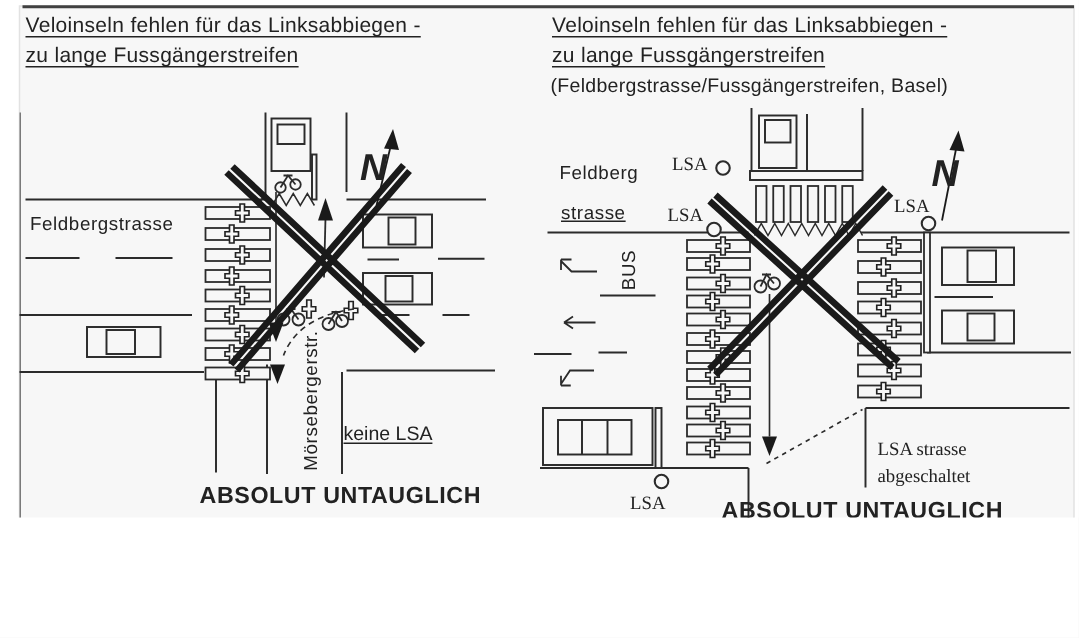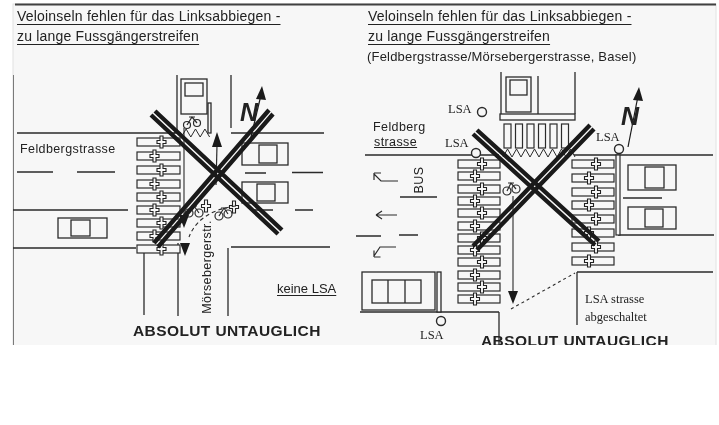--- a/index.html
+++ b/index.html
@@ -5,21 +5,21 @@
   :root{ --bg:#f7f7f7; --ink:#222222; --cross:#1a1a1a; }
   html,body{margin:0;padding:0;background:#ffffff;}
   #stage{position:relative;width:719px;height:345px;overflow:hidden;
          font-family:"Liberation Sans", sans-serif;color:var(--ink);}
   #diagram{position:absolute;left:0;top:0;}
   .txt{position:absolute;white-space:nowrap;color:var(--ink);}
   .title{font-size:14px;letter-spacing:.2px;text-decoration:underline;text-underline-offset:3px;}
   .subtitle{font-size:13px;letter-spacing:.2px;}
   .street{font-size:12.5px;letter-spacing:.4px;}
   .small{font-size:12.5px;font-family:Liberation Serif, serif;}
-  .note-underline{font-size:13px;text-decoration:underline;text-underline-offset:2px;margin-left:48px;}
+  .note-underline{font-size:13px;text-decoration:underline;text-underline-offset:2px;}
   .verdict{font-size:15.5px;font-weight:bold;letter-spacing:.4px;}
   .vertical{transform:translate(-50%,-50%) rotate(-90deg);transform-origin:center center;}
   .compass-n{font-size:25px;font-weight:bold;font-style:italic;}
   .skulls{position:absolute;left:258px;top:352px;font-size:37px;line-height:1;color:#1c1c1c;
           display:flex;gap:6px;}
 </style>
 </head>
 <body>
 
 <div id="stage">
@@ -237,23 +237,23 @@
   <div class="txt title" style="left:17px;top:28px;">zu lange Fussgängerstreifen</div>
 
   <div class="txt street" style="left:20px;top:142px;">Feldbergstrasse</div>
   <div class="txt street vertical" style="left:207px;top:267px;">Mörsebergerstr.</div>
   <div class="txt note-underline" style="left:229px;top:281px;">keine LSA</div>
   <div class="txt verdict" style="left:133px;top:322px;">ABSOLUT UNTAUGLICH</div>
   <div class="txt compass-n" style="left:240px;top:98px;">N</div>
 
   <div class="txt title" style="left:368px;top:8px;">Veloinseln fehlen für das Linksabbiegen -</div>
   <div class="txt title" style="left:368px;top:28px;">zu lange Fussgängerstreifen</div>
-  <div class="txt subtitle" style="left:367px;top:49px;">(Feldbergstrasse/Mörsebergerstrasse, Basel)</div>
-
-  <div class="txt street" style="left:373px;top:120px;">Feldberg</div>
+  <div class="txt subtitle" style="left:367px;top:49px;">(Feldbergstrasse/Fussgängerstreifen, Basel)</div>
+
+  <div class="txt street" style="left:373px;top:108px;">Feldberg</div>
   <div class="txt street" style="left:374px;top:135px;text-decoration:underline;">strasse</div>
   <div class="txt street vertical" style="left:419px;top:180px;">BUS</div>
 
   <div class="txt small" style="left:448px;top:102px;">LSA</div>
   <div class="txt small" style="left:445px;top:136px;">LSA</div>
   <div class="txt small" style="left:596px;top:130px;">LSA</div>
   <div class="txt small" style="left:420px;top:328px;">LSA</div>
 
   <div class="txt small" style="left:585px;top:292px;">LSA strasse</div>
   <div class="txt small" style="left:585px;top:310px;">abgeschaltet</div>

